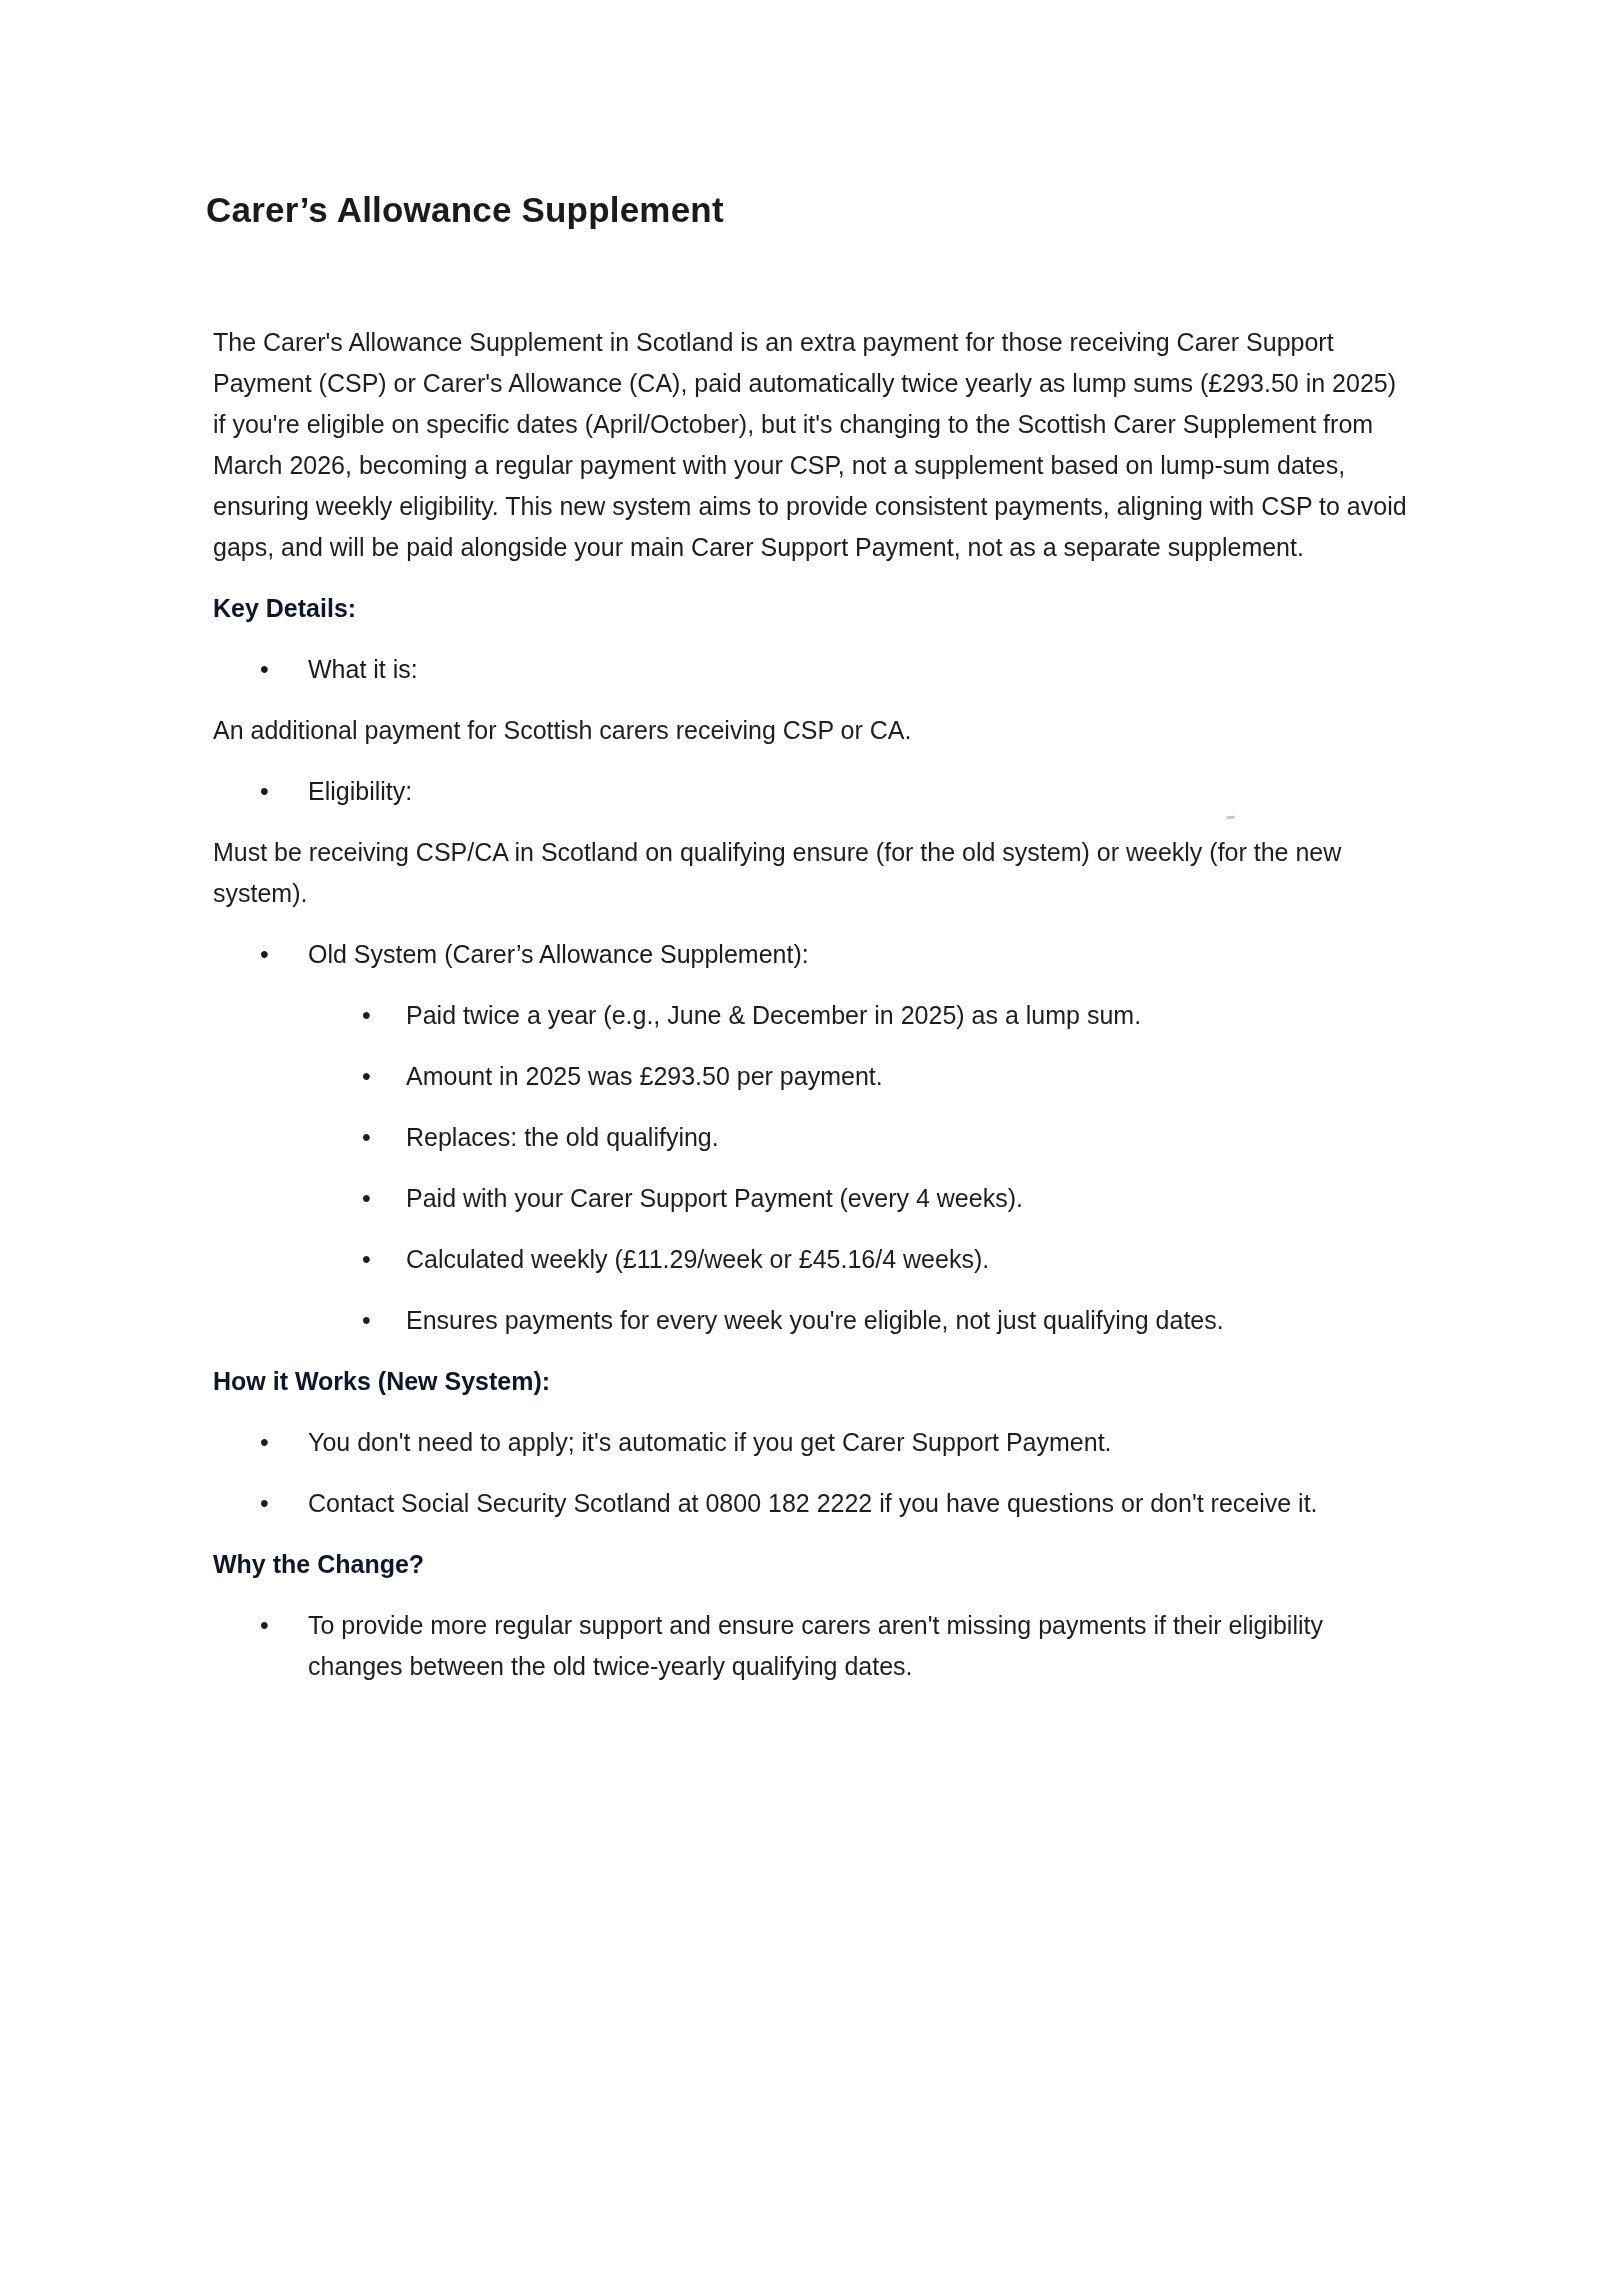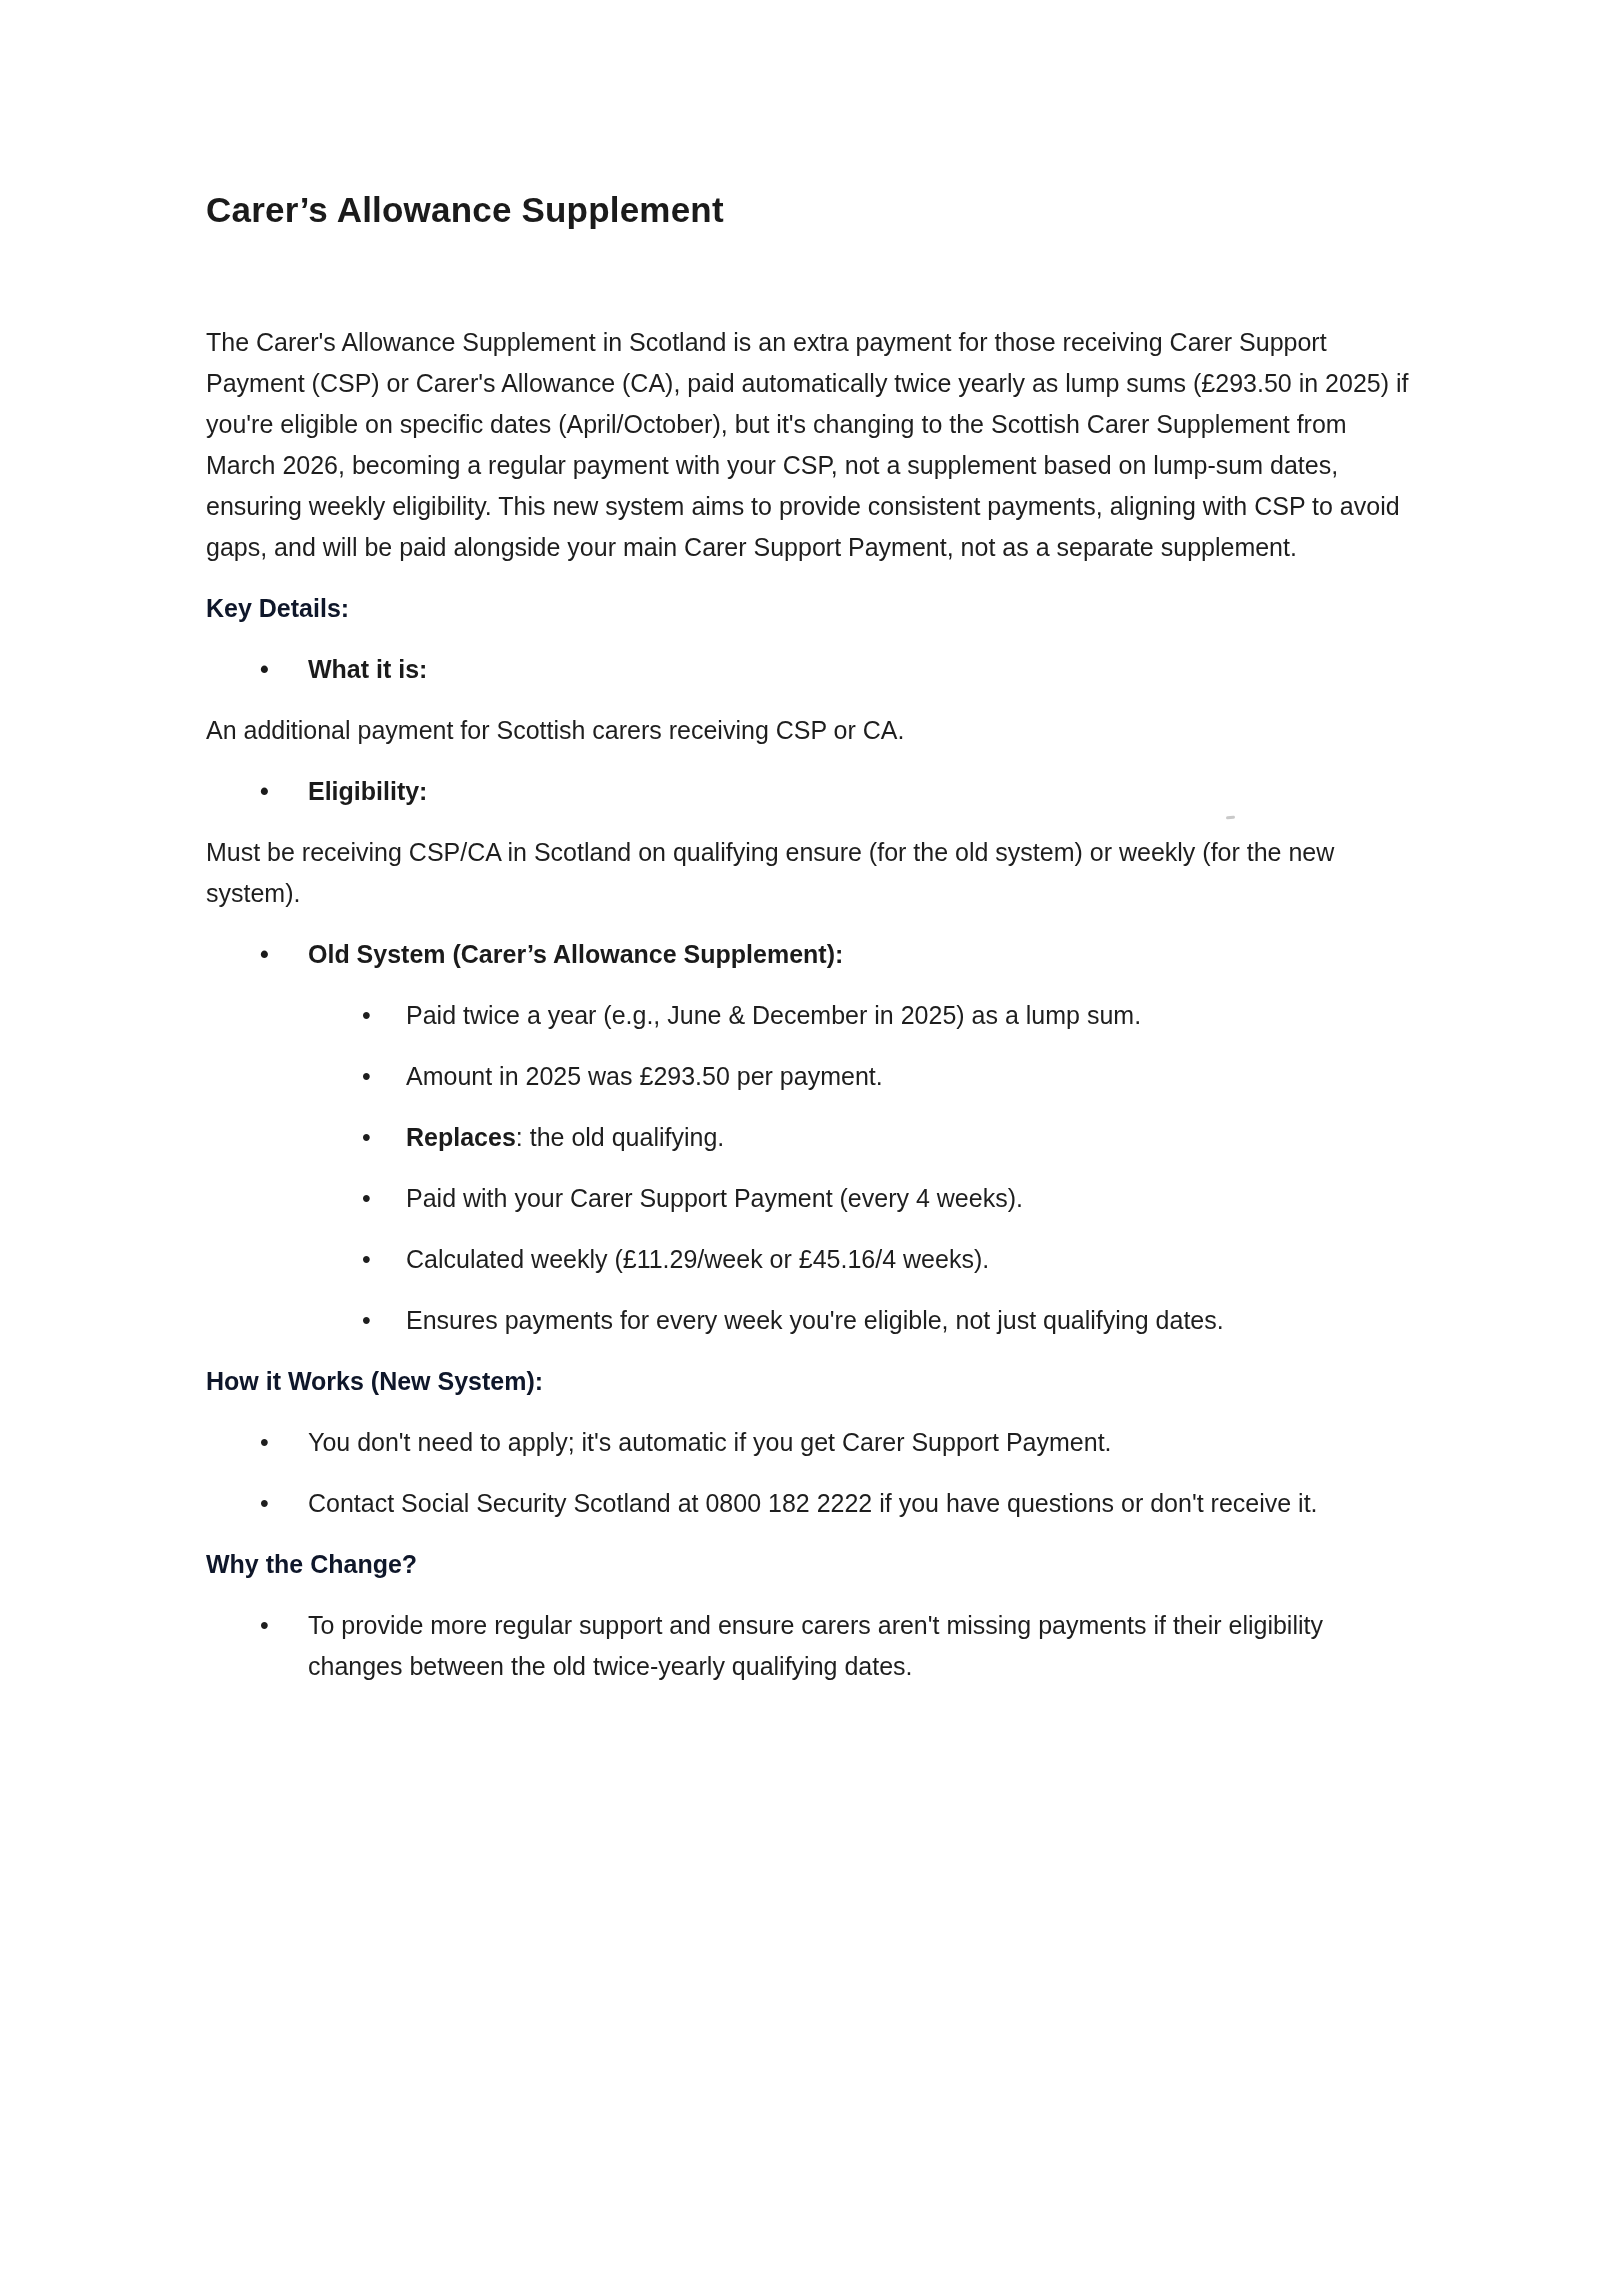--- a/index.html
+++ b/index.html
@@ -30,20 +30,21 @@
     letter-spacing: 0.2px;
   }
   p, h2, ul, li {
     margin: 0;
     padding: 0;
   }
   .para, .doc-heading, .blist li {
     font-size: 25px;
     line-height: 41px;
     margin-bottom: 20px;
+    margin-left: 7px;
   }
   .doc-heading {
     font-weight: 700;
     color: #0f172a;
   }
   .blist {
     list-style: none;
   }
   .blist li {
     position: relative;
@@ -60,21 +61,21 @@
   .l2 > li {
     margin-left: 200px;
   }
   .l2 > li::before {
     content: "\2022";
     position: absolute;
     left: -44px;
     top: 0;
   }
   .bold {
-    font-weight: 700;
+    font-weight: 400;
     color: #1b1b1b;
   }
   .scan-artifact {
     position: absolute;
     left: 1226px;
     top: 816px;
     width: 9.2px;
     height: 2.8px;
     background: rgba(60, 60, 60, 0.28);
     border-radius: 1.8px;

